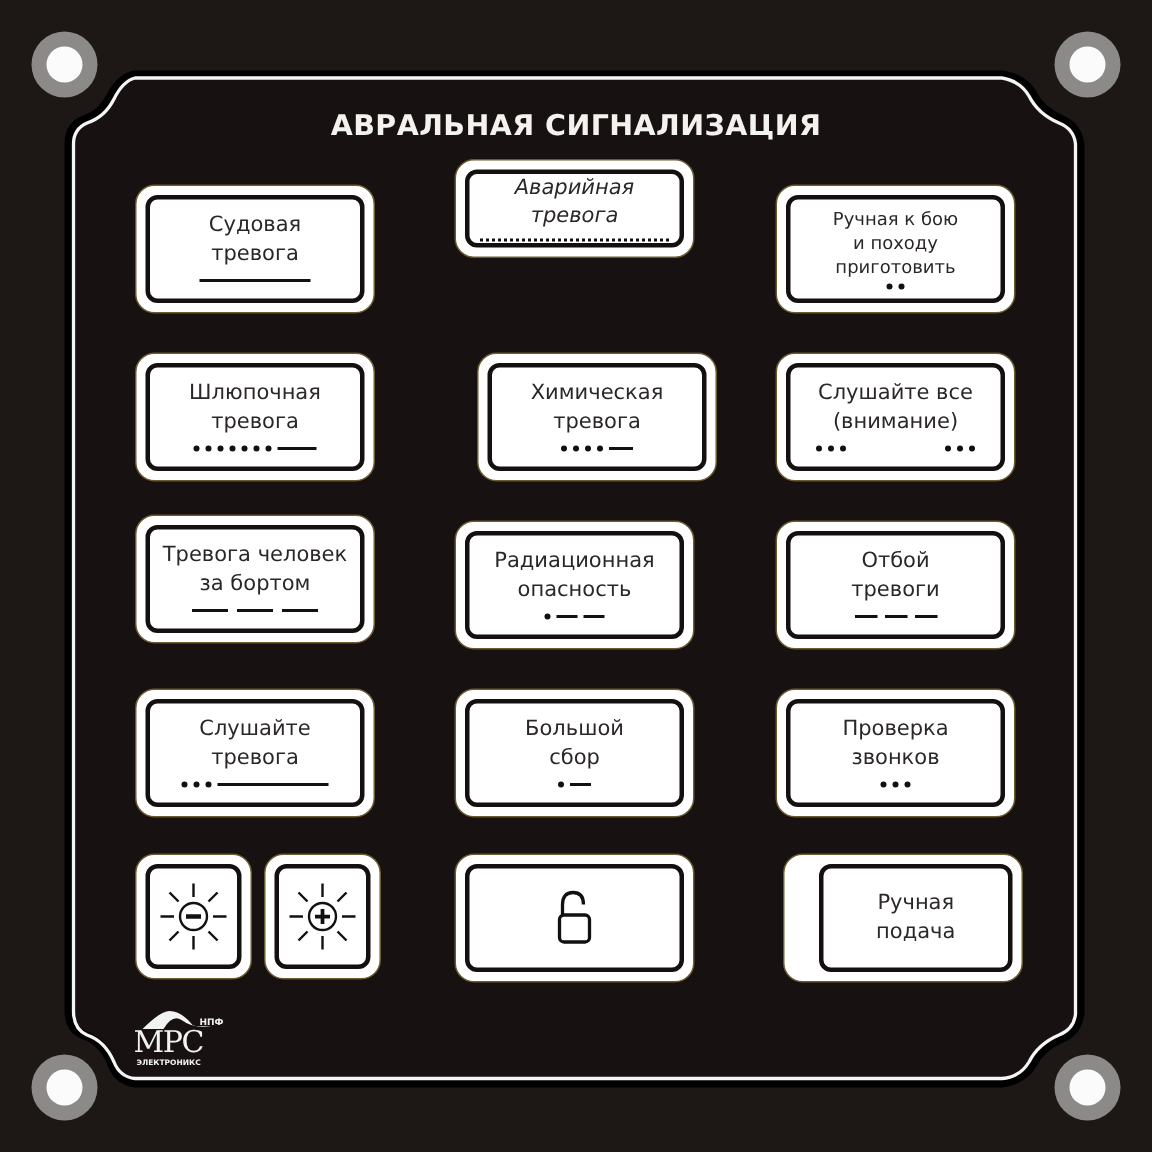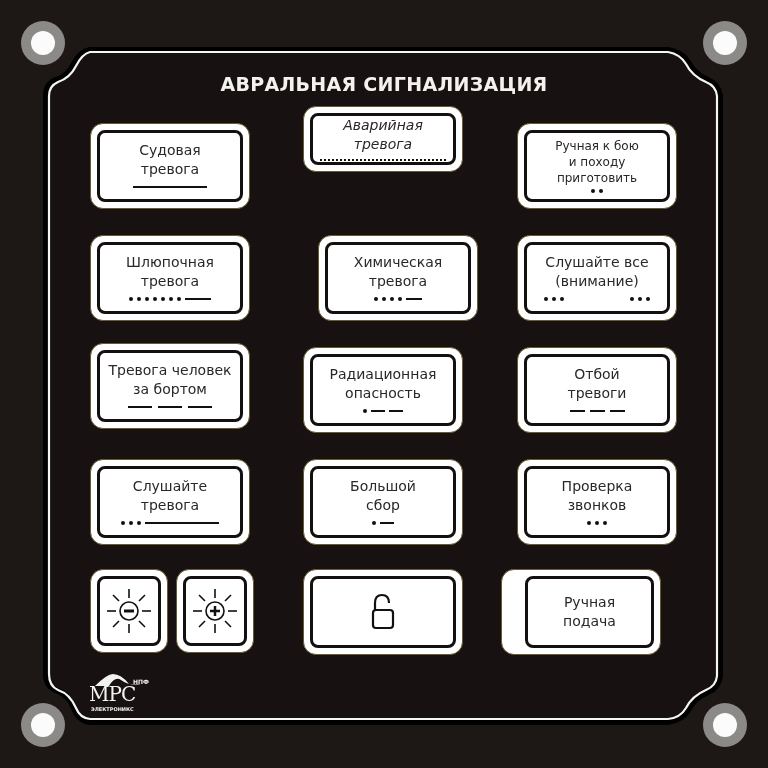--- a/index.html
+++ b/index.html
@@ -287,21 +287,21 @@
   <div class="btn-w">
       <div class="btn-b">
     <svg width="26" height="40" viewBox="0 0 26 40">
       <path d="M 5 18 L 5 11 Q 5 3 12 3 Q 19 3 19 11" stroke="#111" stroke-width="2.2" fill="none"></path>
       <rect x="3" y="18" width="20" height="18" rx="3" ry="3" stroke="#111" stroke-width="2.2" fill="none"></rect>
     </svg>
   </div>
     </div>
 </div>
 
-<div class="btn" style="left:501px;top:569px;width:160px;height:86px;padding-left:20px;">
+<div class="btn" style="left:522px;top:569px;width:160px;height:86px;padding-left:20px;">
   <div class="btn-w">
       <div class="btn-b">
     <div class="lbl">Ручная</div>
     <div class="lbl">подача</div>
   </div>
     </div>
 </div>
 
 <div class="logo">
   <svg width="60" height="16" viewBox="0 0 60 16" style="position:absolute;left:8px;top:0;">

